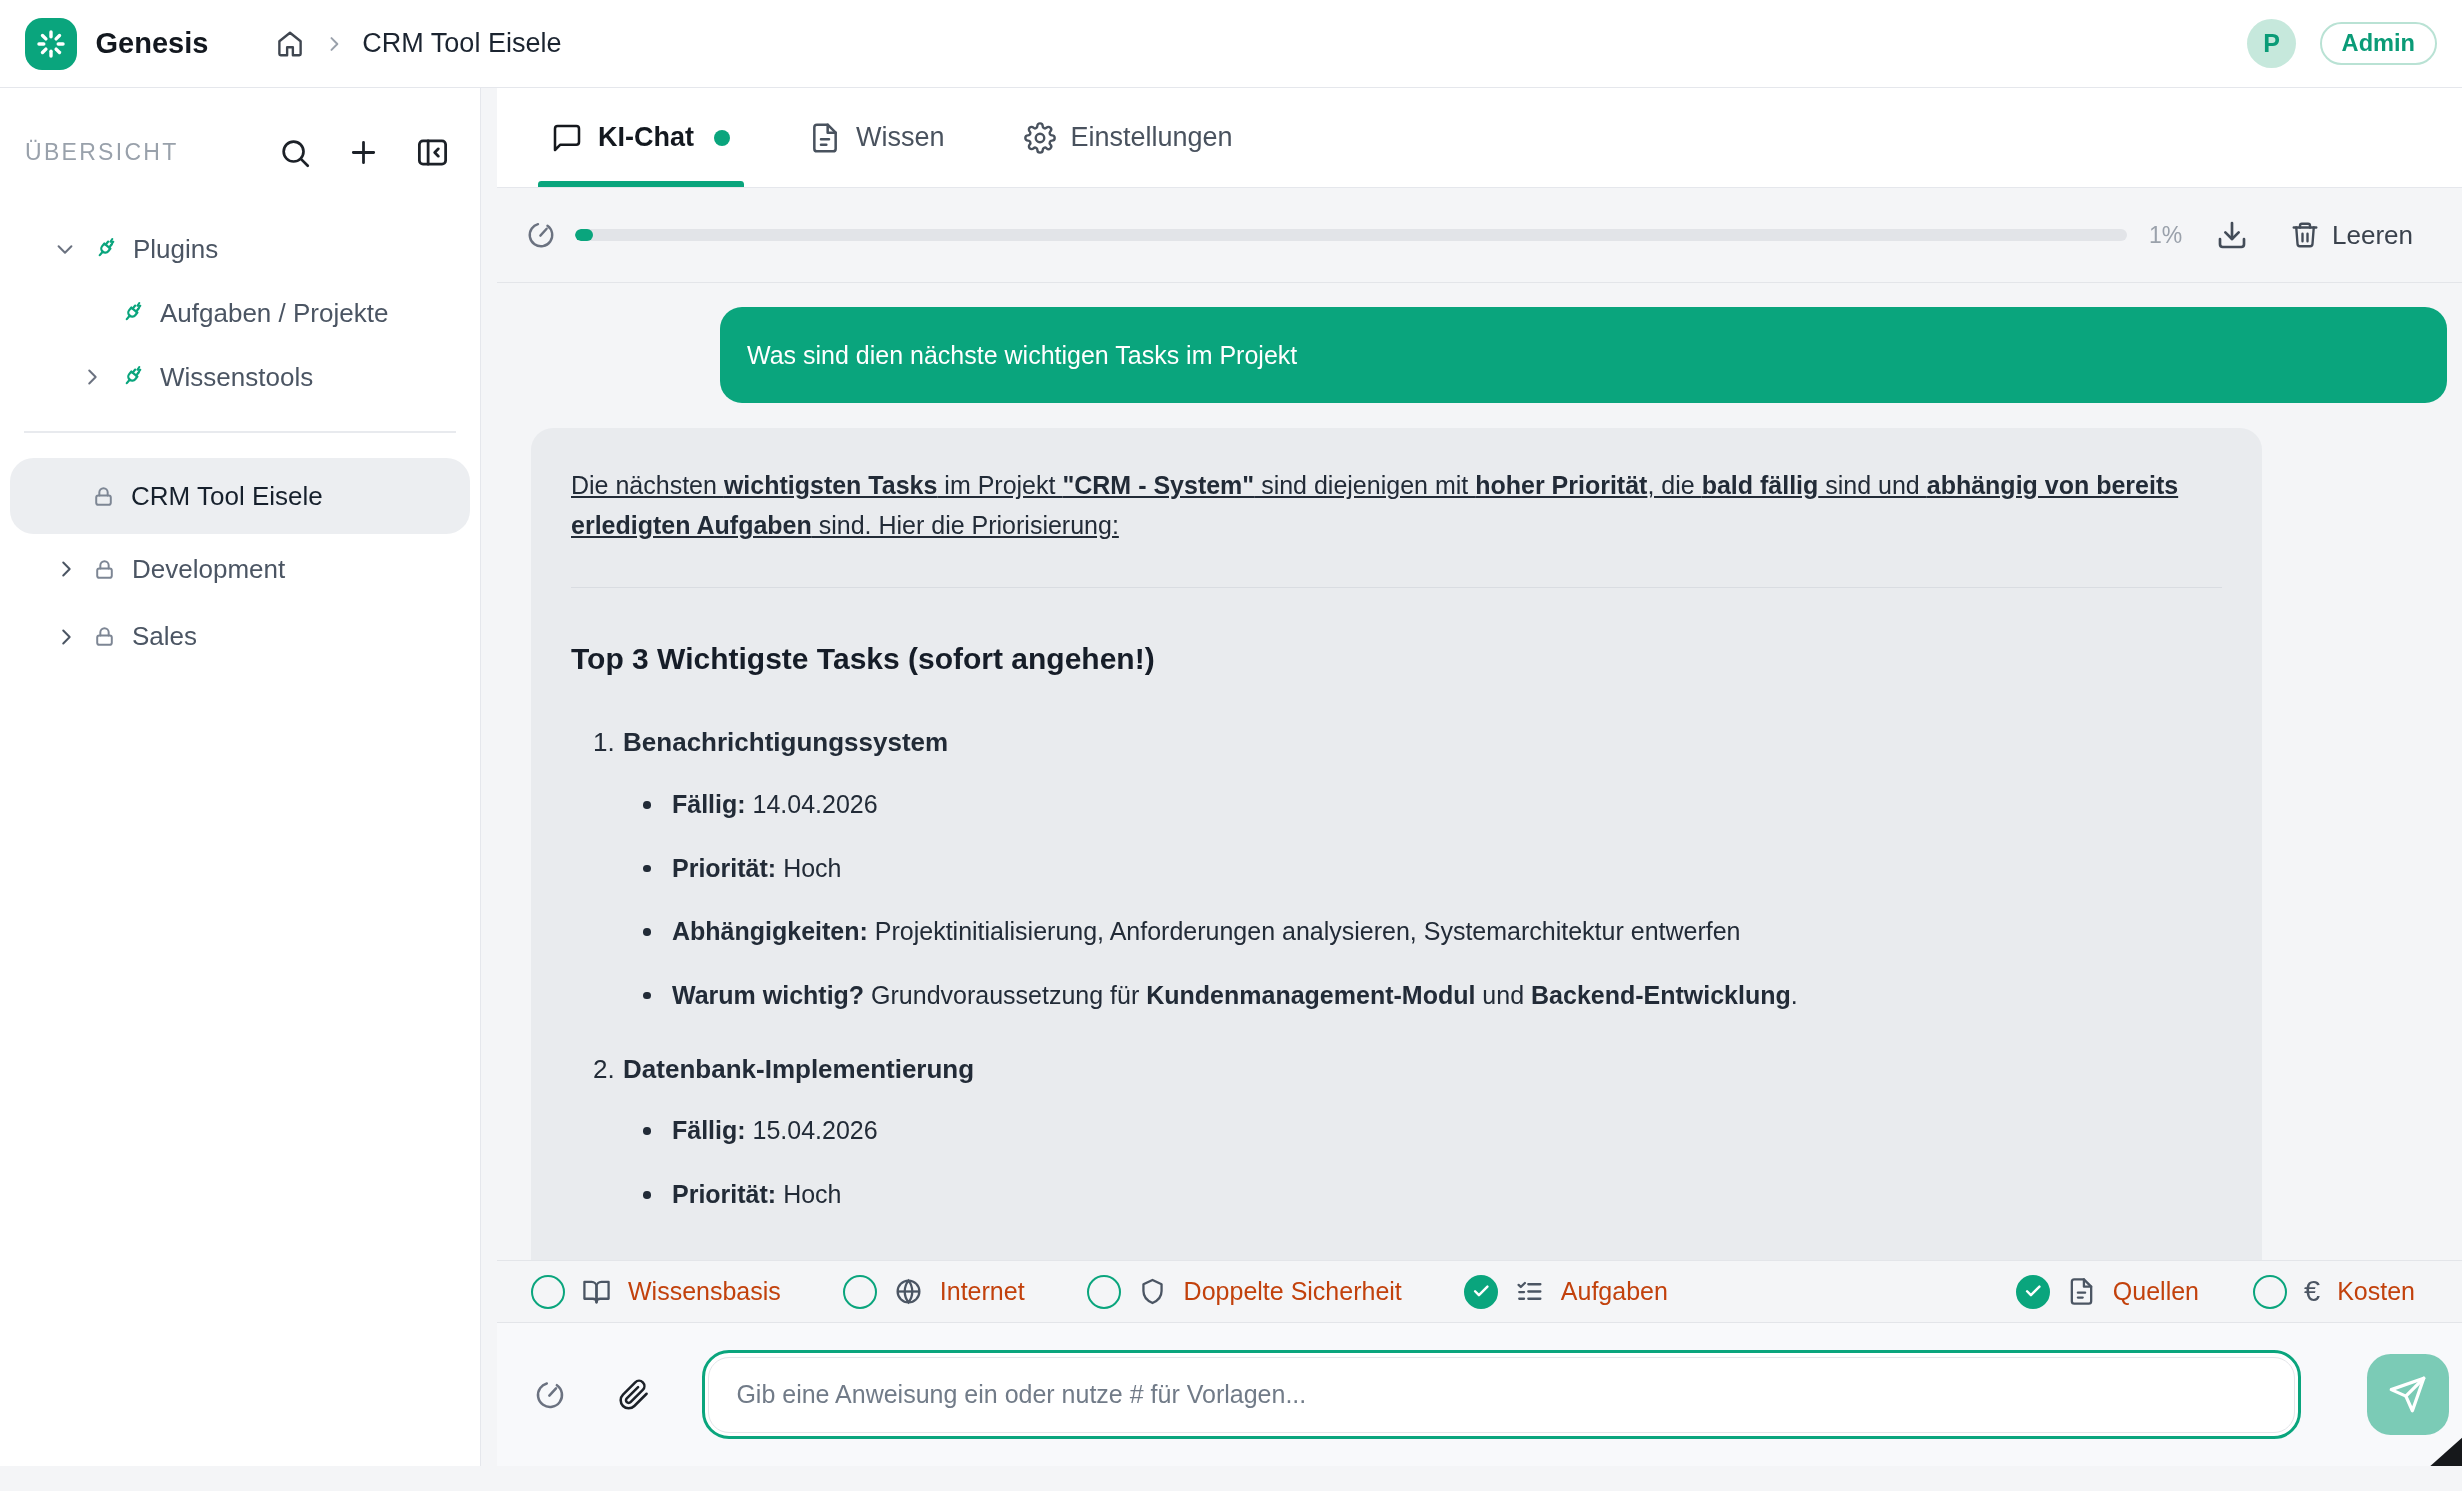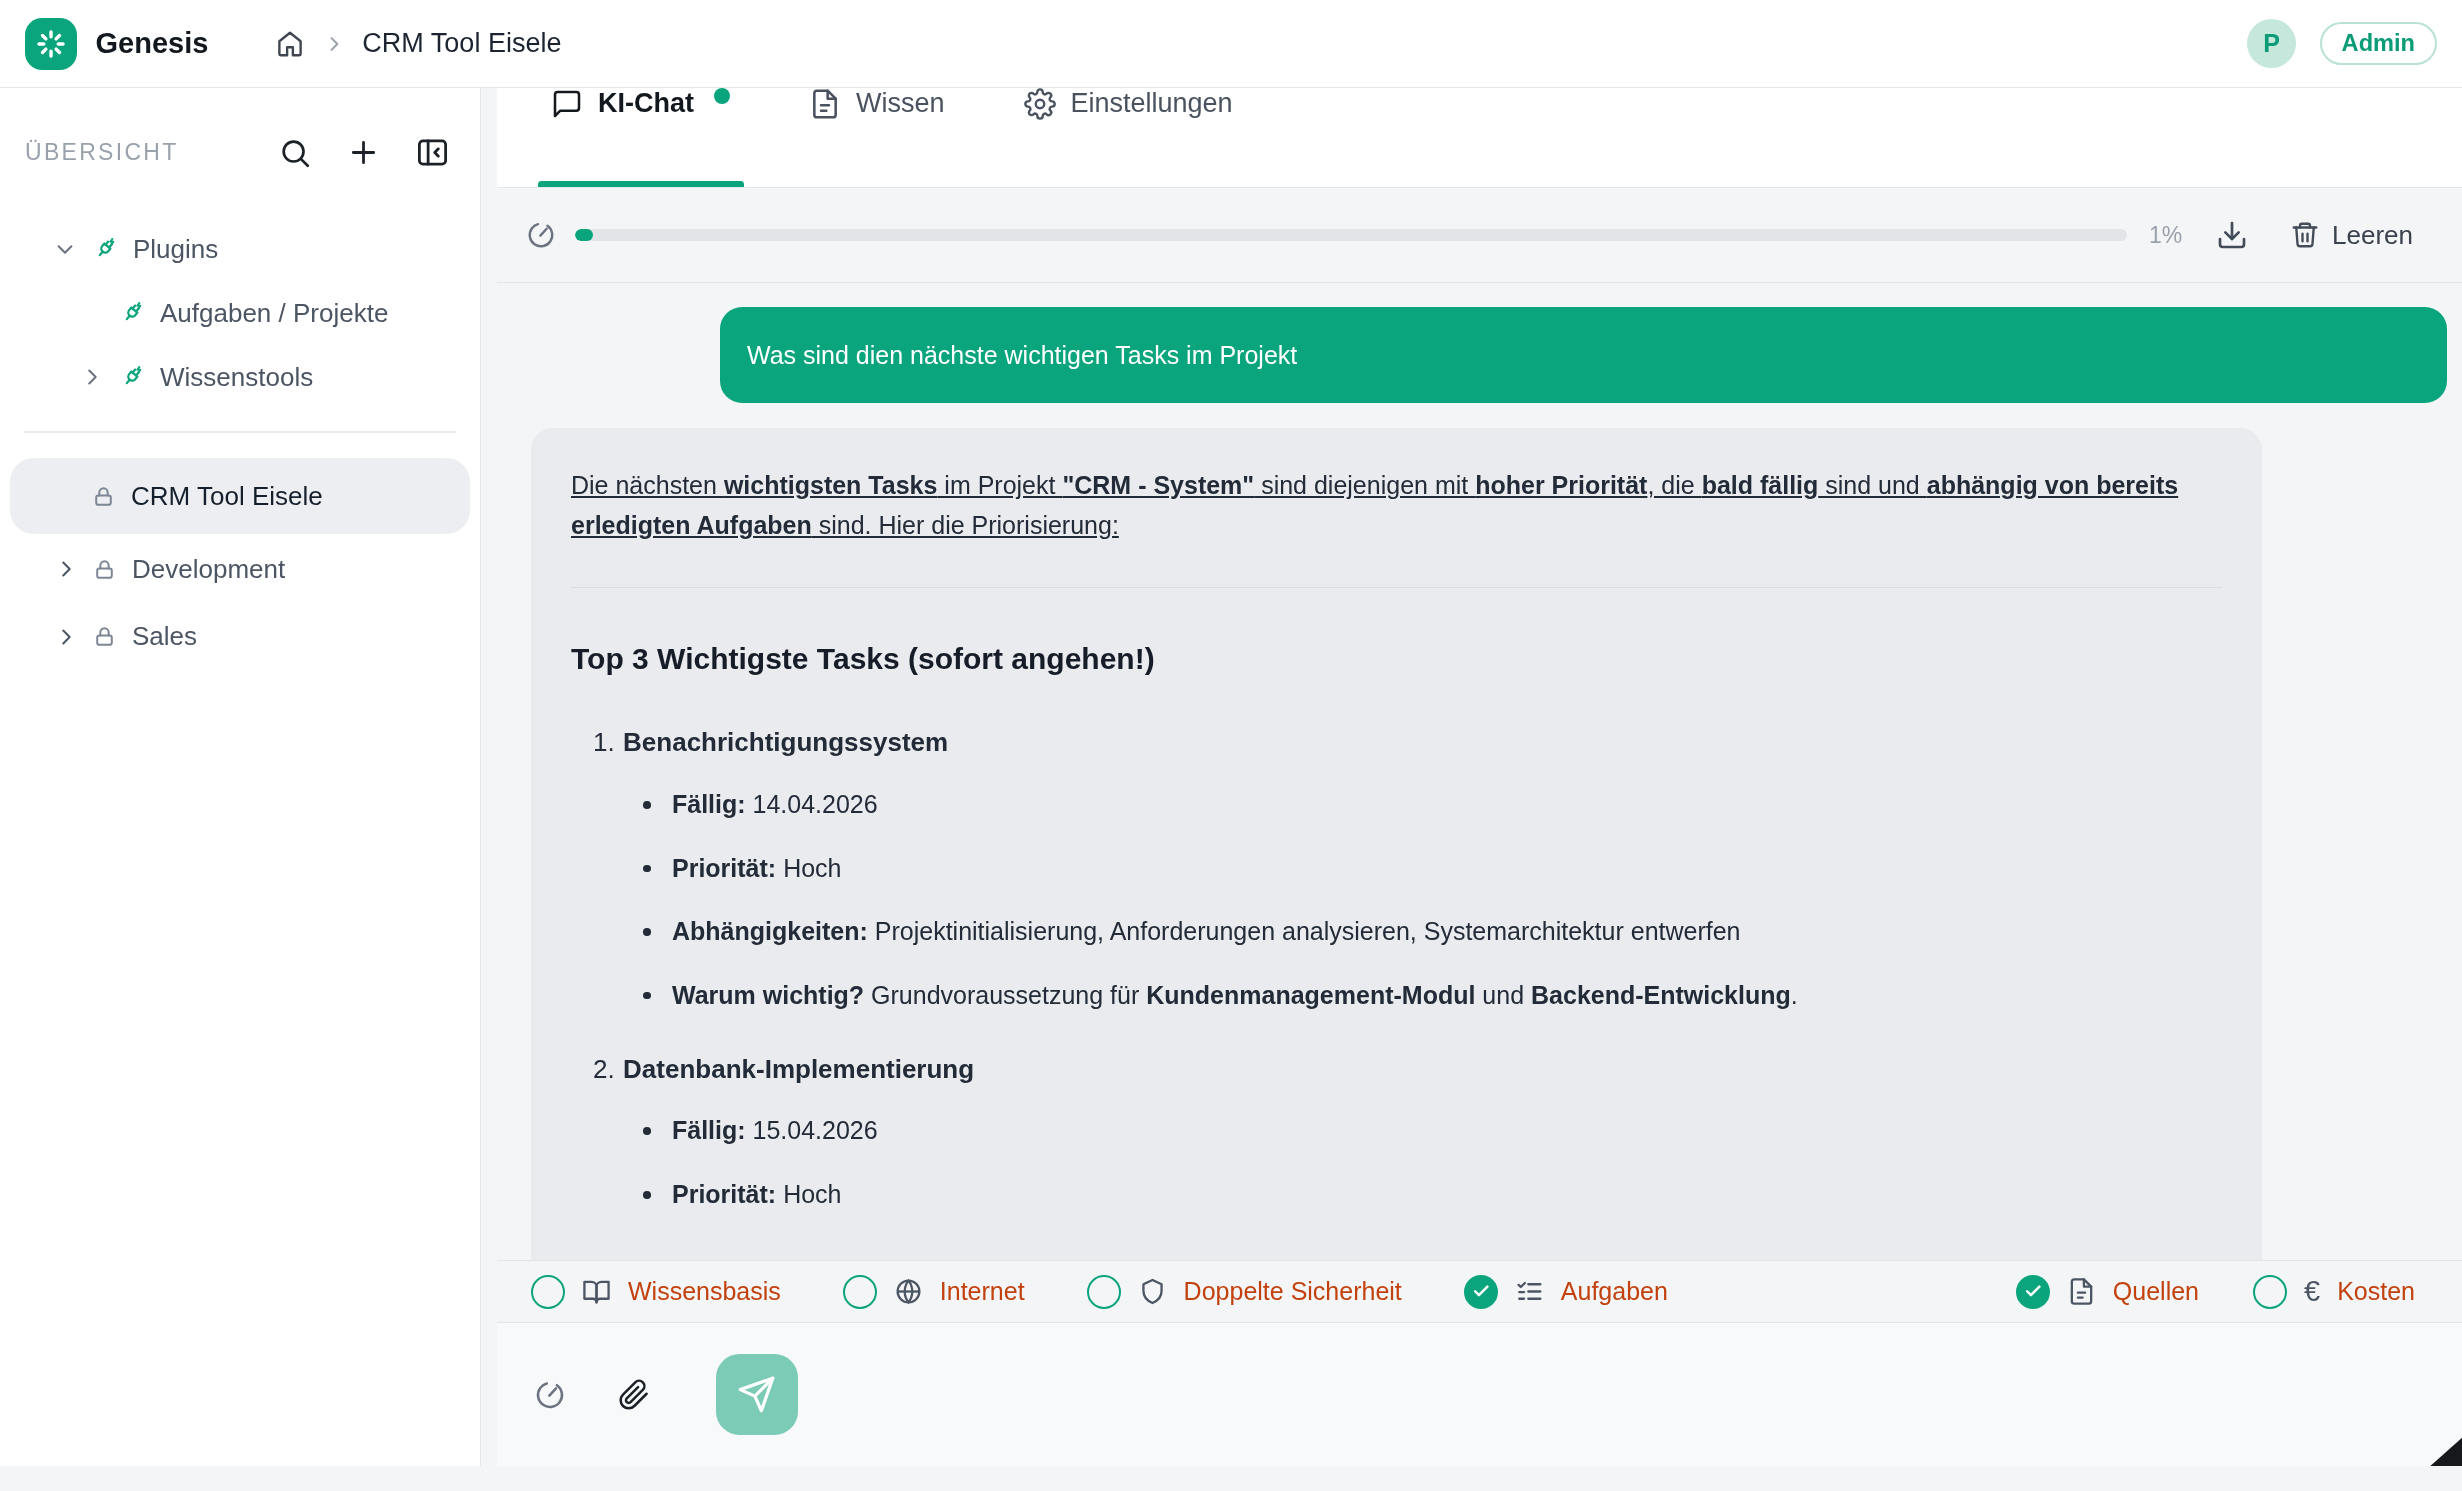--- a/index.html
+++ b/index.html
@@ -35,21 +35,21 @@
   .plug{color:var(--primary);}
   .lockic{color:#7d8694;}
   .divider-h{height:1.7px;background:#e8eaee;margin:22px 23.6px;}
   .ws-item{display:flex;align-items:center;height:64px;font-size:26px;color:#4b5563;gap:15px;margin:3.4px 10px;}
   .ws-item.selected{background:#eceef1;border-radius:23.6px;height:76px;color:#16202c;}
 
   
   .main{flex:1;display:flex;flex-direction:column;min-width:0;background:#f4f5f7;}
   .tabs{height:99px;min-height:99px;background:#fff;border-bottom:1.7px solid #e5e7ec;
     display:flex;align-items:stretch;padding-left:54px;gap:79px;}
-  .tab{display:flex;gap:15px;font-size:27px;color:#49525e;position:relative;}
+  .tab{display:flex;align-items:center;gap:15px;font-size:27px;color:#49525e;position:relative;}
   .tab.active{color:#13181f;font-weight:600;}
   .tab.active::after{content:"";position:absolute;left:-13.5px;right:-13.5px;bottom:0;height:5.9px;
     background:var(--primary);border-radius:3.4px 3.4px 0 0;}
   .tab-dot{width:16px;height:16px;border-radius:50%;background:var(--primary);margin-left:5px;}
 
   .progress-row{height:94px;min-height:94px;border-bottom:1.7px solid #e3e5e9;
     display:flex;align-items:center;padding:0 49px 0 29px;background:#f4f5f7;}
   .gaugeic{color:#6b7280;}
   .track{flex:1;height:11.8px;border-radius:5.9px;background:#e2e4e8;margin:0 22px 0 18.5px;overflow:hidden;}
   .fill{height:100%;background:var(--primary);border-radius:5.9px;min-width:18.5px;}
@@ -432,20 +432,25 @@
           <svg width="32" height="32" viewBox="0 0 24 24" fill="none" stroke="currentColor" stroke-width="1.9" stroke-linecap="round">
               <circle cx="12" cy="12" r="9" pathLength="100" stroke-dasharray="86 14" transform="rotate(-55 12 12)"></circle>
               <path d="M11.5 12.5l5-5.5"></path>
             </svg>
         </span>
         <span class="clip">
           <svg width="32" height="32" viewBox="0 0 24 24" fill="none" stroke="currentColor" stroke-width="1.9" stroke-linecap="round" stroke-linejoin="round">
               <path d="M21.44 11.05l-9.19 9.19a6 6 0 0 1-8.49-8.49l9.19-9.19a4 4 0 0 1 5.66 5.66l-9.2 9.19a2 2 0 0 1-2.83-2.83l8.49-8.48"></path>
             </svg>
         </span>
+        <div class="field">
+          <div class="field-inner">
+            <input type="text" placeholder="Gib eine Anweisung ein oder nutze # für Vorlagen..." style="">
+          </div>
+        </div>
         <button class="send">
           <span>
             <svg width="39" height="39" viewBox="0 0 24 24" fill="none" stroke="#fff" stroke-width="2" stroke-linecap="round" stroke-linejoin="round">
                 <path d="M22 2L11 13"></path>
                 <path d="M22 2l-7 20-4-9-9-4z"></path>
               </svg>
           </span>
         </button>
       </div>
     </div>

